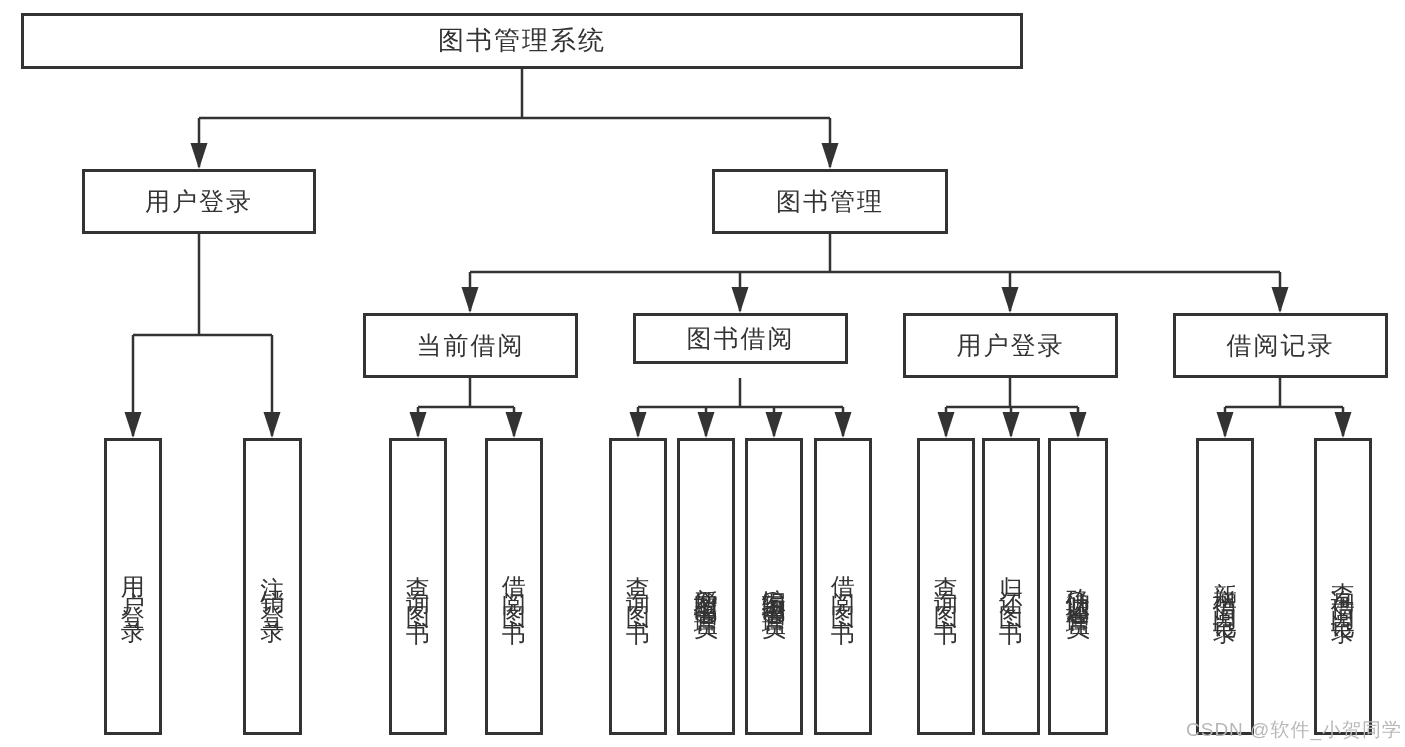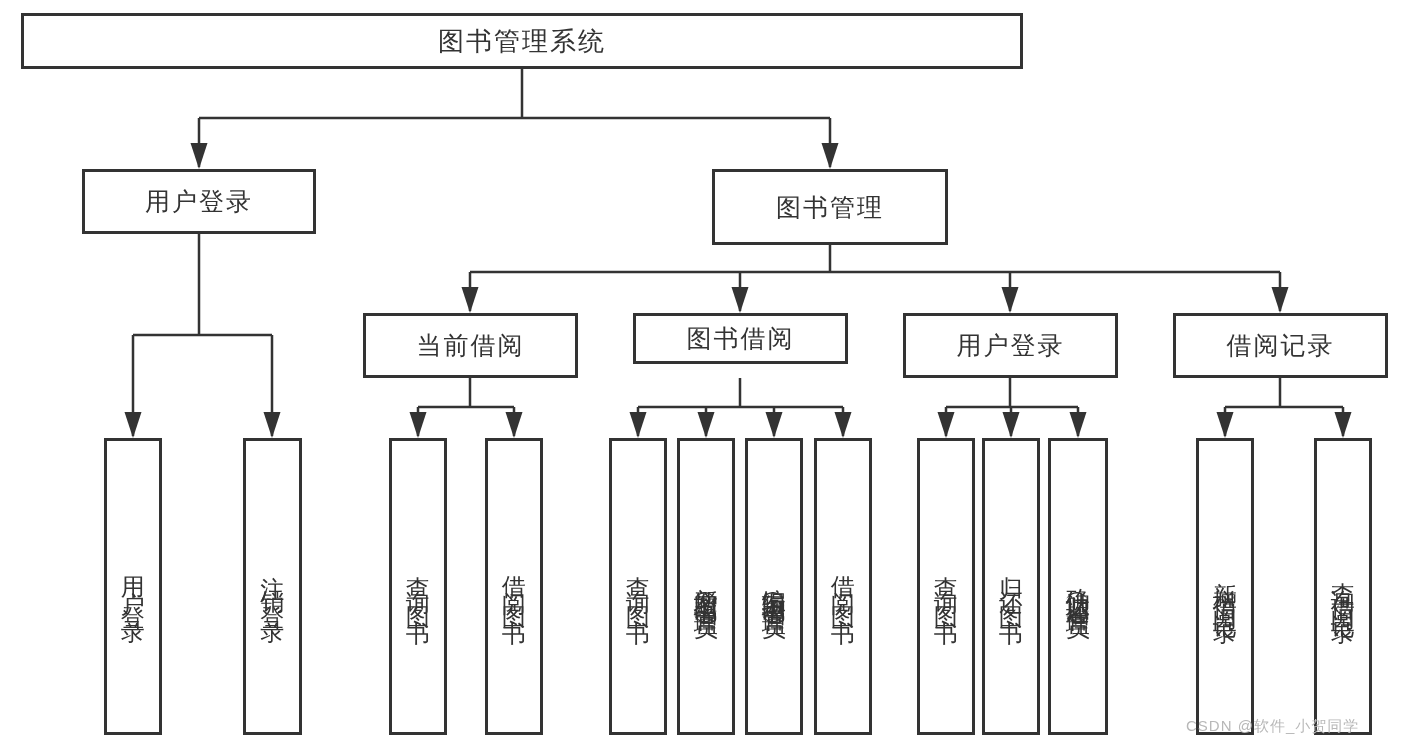--- a/index.html
+++ b/index.html
@@ -31,39 +31,40 @@
     display: flex;
     align-items: center;
     justify-content: center;
     text-align: center;
   }
   .hbox span {
     font-size: 25px;
     letter-spacing: 2px;
     line-height: 1;
     white-space: nowrap;
+    font-family: Liberation Serif, serif;
   }
   .title-box span {
     font-size: 26px;
   }
   .vbox span {
     writing-mode: vertical-rl;
     text-orientation: mixed;
     font-size: 24px;
     line-height: 1.15;
     white-space: nowrap;
   }
   .ls4 span { letter-spacing: 15px; }
   .ls6 span { letter-spacing: 8px; }
   .ls9 span { letter-spacing: 4px; }
   #watermark {
     position: absolute;
     left: 1186px;
     top: 717px;
-    font-size: 15px;
+    font-size: 19px;
     color: #b8b8b8;
     letter-spacing: 1px;
     white-space: nowrap;
     z-index: 5;
   }
 </style>
 </head>
 <body>
 
 <div id="canvas">
@@ -104,21 +105,21 @@
     </g>
   </svg>
 
   <div class="box hbox title-box" style="left:21px;top:13px;width:1002px;height:56px">
     <span>图书管理系统</span>
   </div>
 
   <div class="box hbox" style="left:82px;top:169px;width:234px;height:65px">
     <span>用户登录</span>
   </div>
-  <div class="box hbox" style="left:712px;top:169px;width:236px;height:76px">
+  <div class="box hbox" style="left:712px;top:169px;width:236px;height:65px">
     <span>图书管理</span>
   </div>
 
   <div class="box hbox" style="left:363px;top:313px;width:215px;height:65px">
     <span>当前借阅</span>
   </div>
   <div class="box hbox" style="left:633px;top:313px;width:215px;height:51px">
     <span>图书借阅</span>
   </div>
   <div class="box hbox" style="left:903px;top:313px;width:215px;height:65px">

